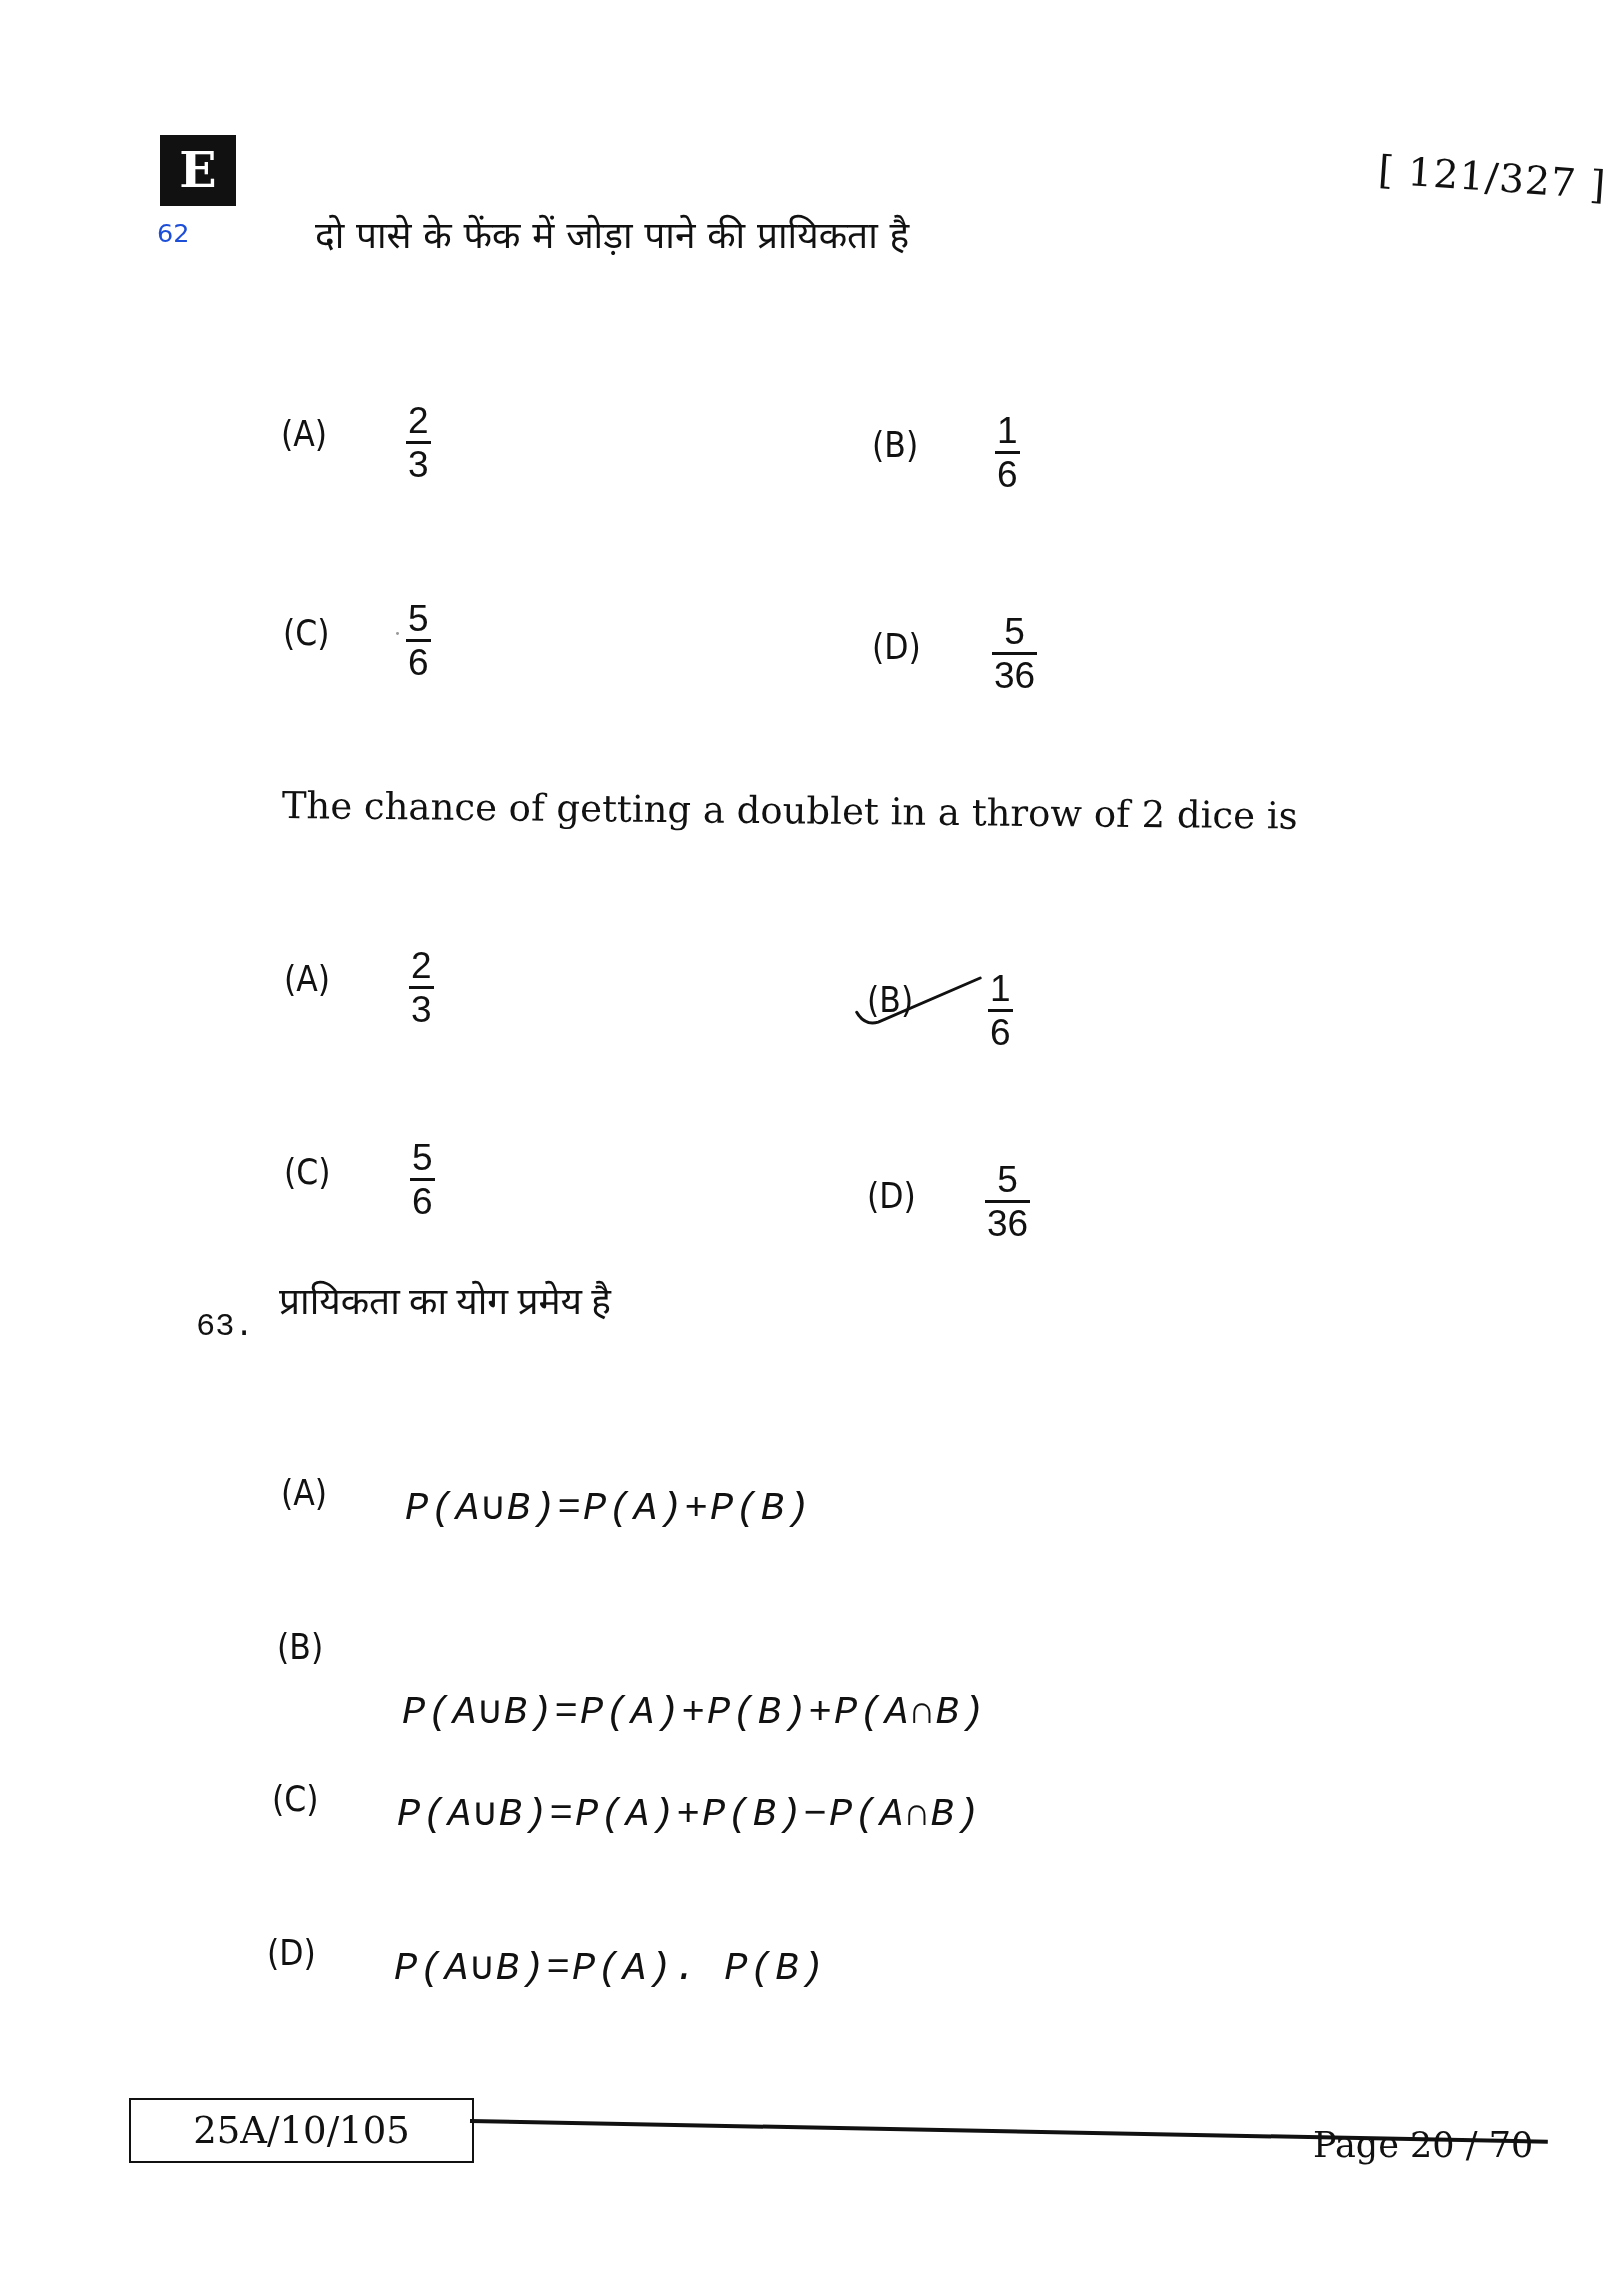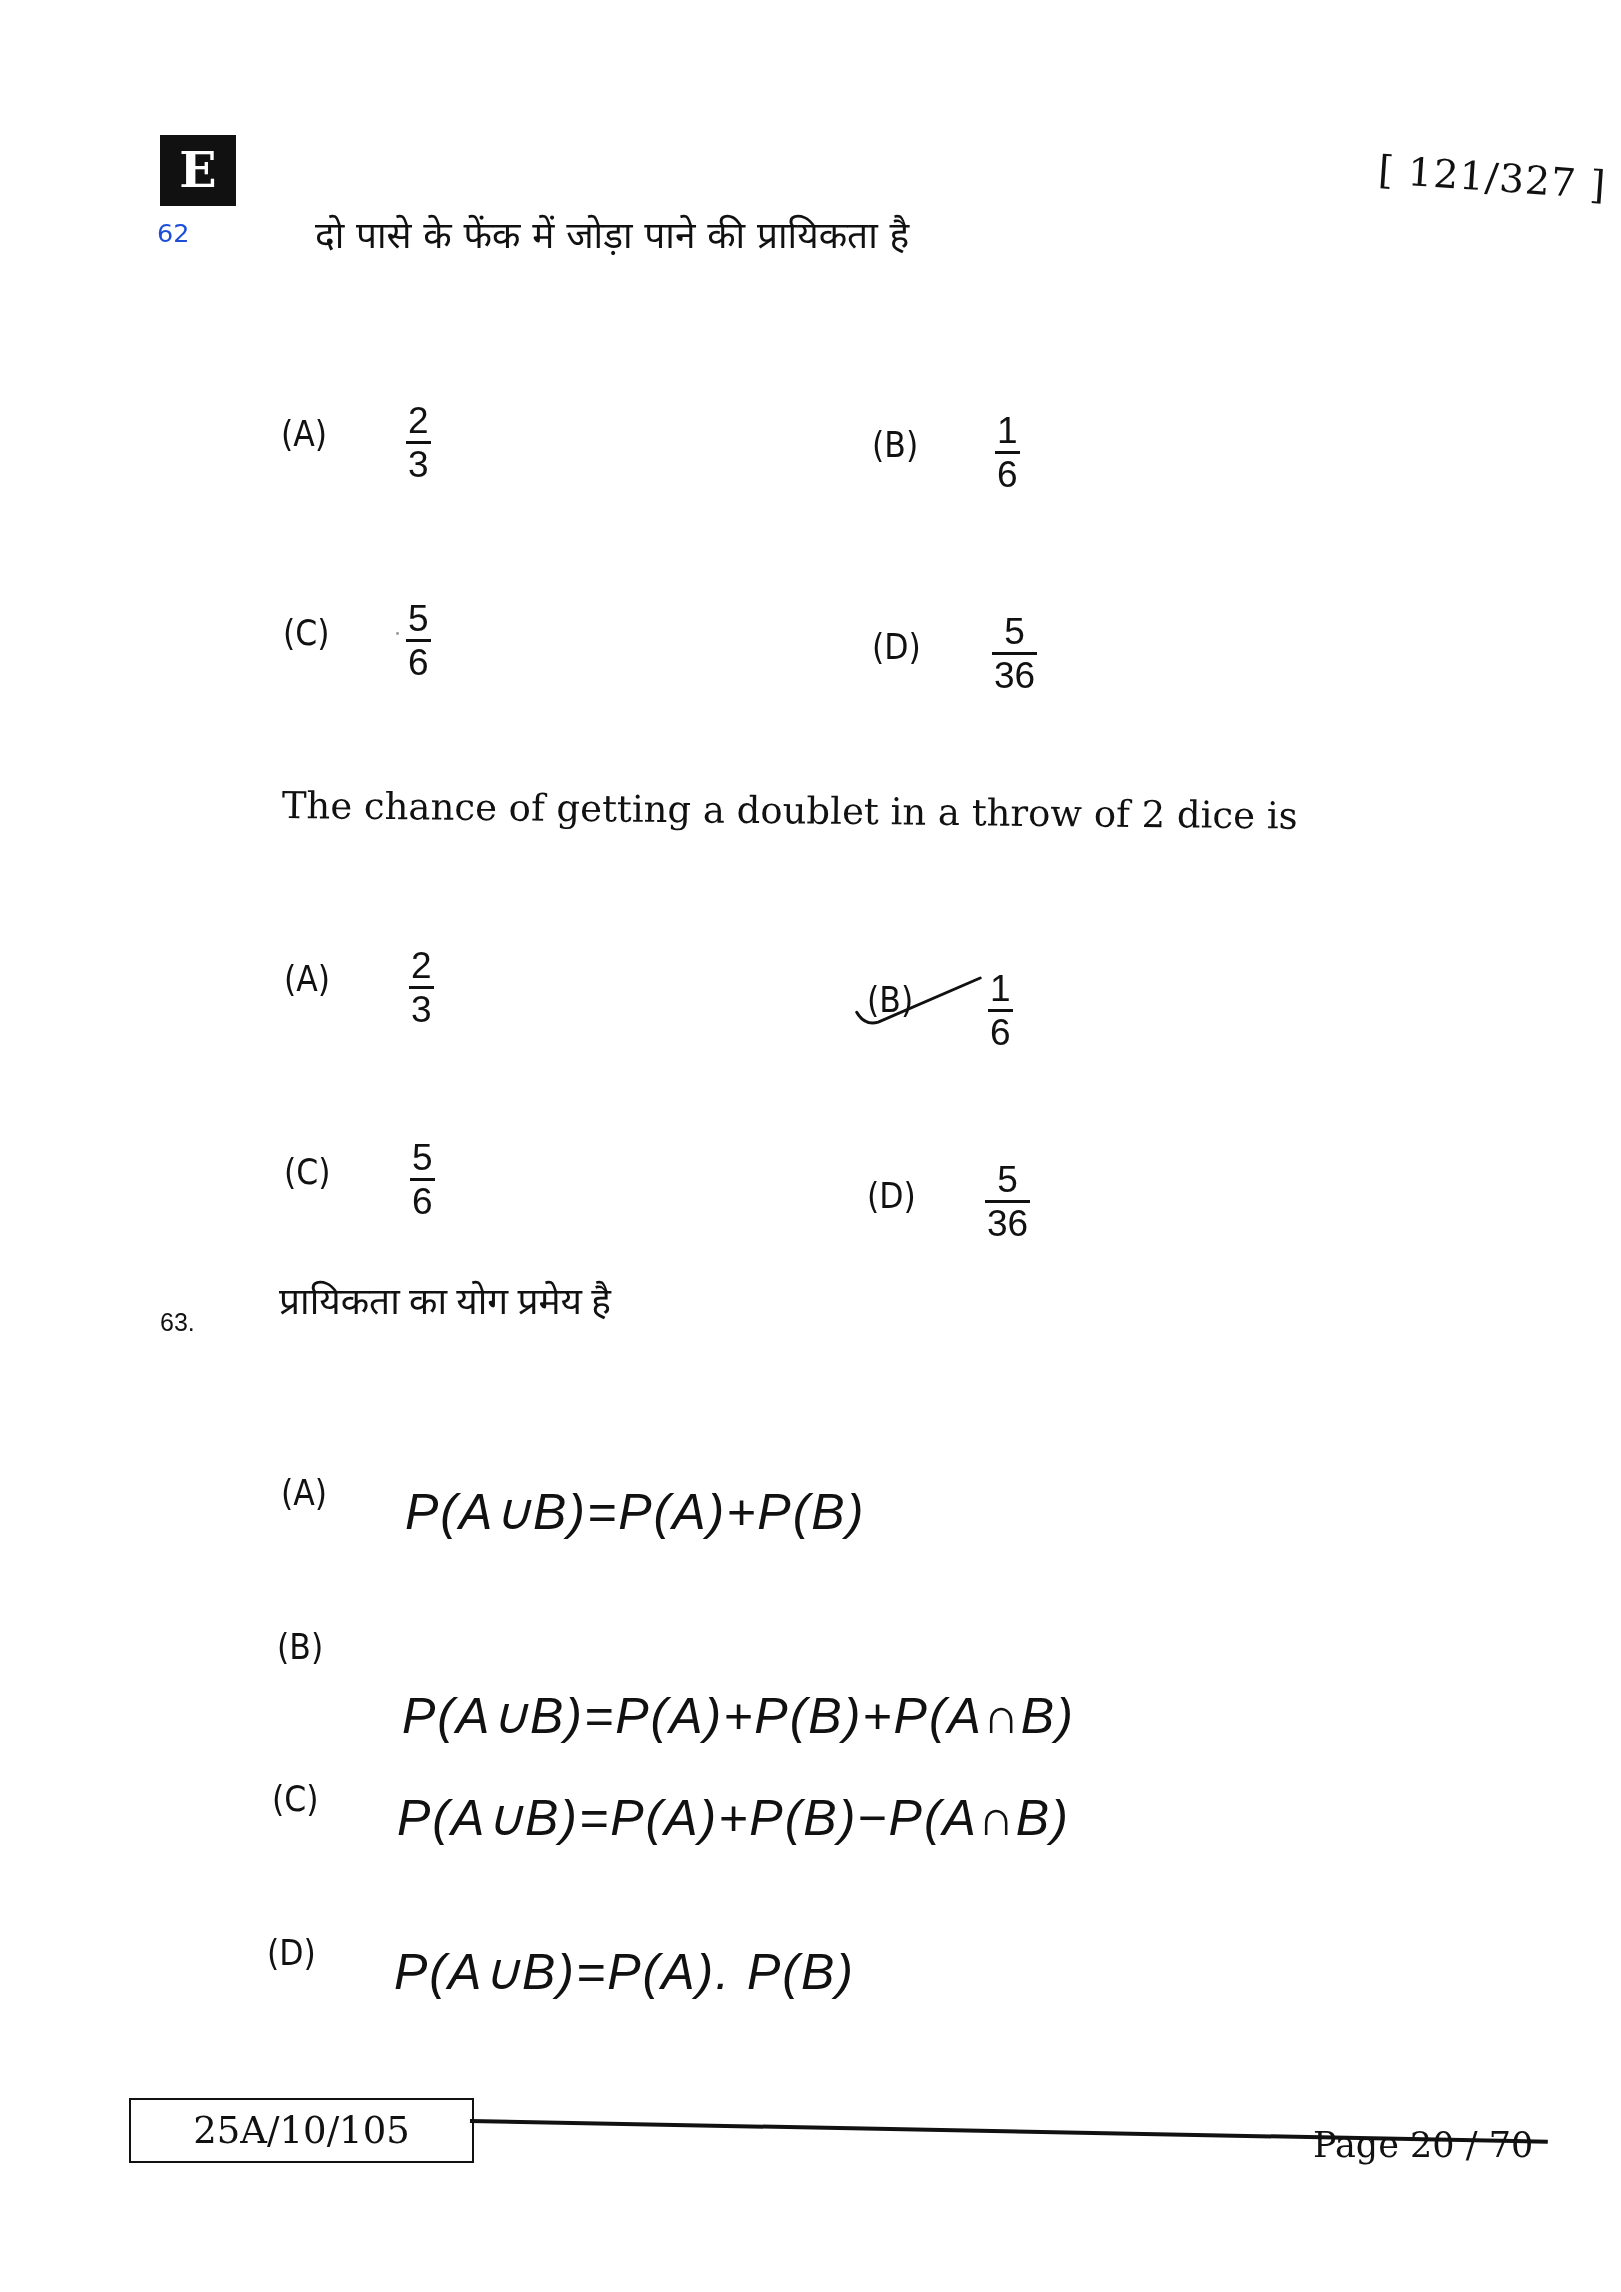--- a/index.html
+++ b/index.html
@@ -5,29 +5,29 @@
   html, body { margin: 0; padding: 0; background: #ffffff; }
   body { width: 1621px; height: 2293px; position: relative; overflow: hidden;
          font-family: "DejaVu Serif", "Liberation Serif", serif; color: #111; }
   .abs { position: absolute; }
   .set-box { left: 160px; top: 135px; width: 76px; height: 71px; background: #111;
              color: #fff; font-family: "DejaVu Serif", serif; font-weight: bold;
              font-size: 49px; line-height: 71px; text-align: center; }
   .paper-code { left: 1380px; top: 147px; font-size: 39px; font-family: "DejaVu Serif", serif;
                 transform: rotate(4deg); transform-origin: left top; letter-spacing: 1px; }
   .qnum-faint { left: 157px; top: 218px; font-size: 25.5px; color: #1d4ed8; font-family: "DejaVu Sans", sans-serif; }
-  .qnum { font-family: Liberation Sans, sans-serif; font-size: 25px; }
+  .qnum { font-family: Liberation Mono, monospace; font-size: 32px; margin-left: 36px; }
   .hindi { font-family: "DejaVu Sans", sans-serif; font-size: 37px; }
   .eng { font-family: "DejaVu Serif", serif; font-size: 37px; }
   .opt-label { font-family: "DejaVu Sans Condensed", "DejaVu Sans", sans-serif; font-size: 35px; }
   .frac { display: inline-flex; flex-direction: column; align-items: center;
           font-family: "Liberation Sans", sans-serif; font-size: 37px; line-height: 37px; }
   .frac .num { padding: 0 2px; }
   .frac .bar { width: 100%; height: 2.9px; background: #111; margin: 2px 0; }
-  .formula { font-family: Liberation Sans, sans-serif; font-style: italic; font-size: 50px; letter-spacing: 2px; }
+  .formula { font-family: Liberation Mono, monospace; font-style: italic; font-size: 39px; letter-spacing: 2px; }
   .footer-code { left: 129px; top: 2098px; width: 341px; height: 61px; border: 2.9px solid #111;
                  font-family: "DejaVu Serif", serif; font-size: 37px; line-height: 61px; text-align: center; }
   .footer-line { left: 470px; top: 2119px; width: 1078px; height: 3.9px; background: #111;
                  transform: rotate(1.1deg); transform-origin: left center; }
   .page-num { left: 1313px; top: 2125px; font-family: "DejaVu Serif", serif; font-size: 35px; }
   .speck { width: 2.9px; height: 2.9px; background: #999; border-radius: 50%; }
 </style>
 </head>
 <body>
 

